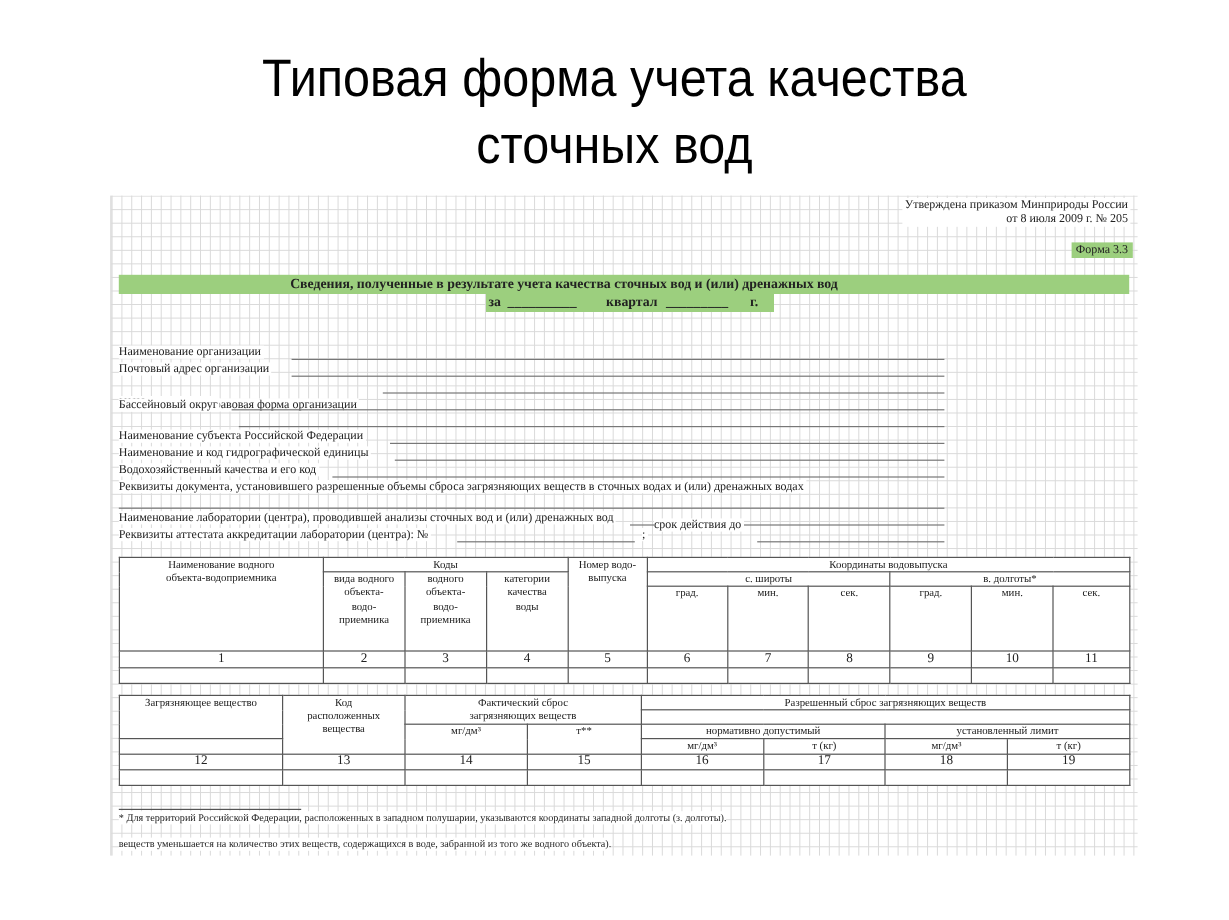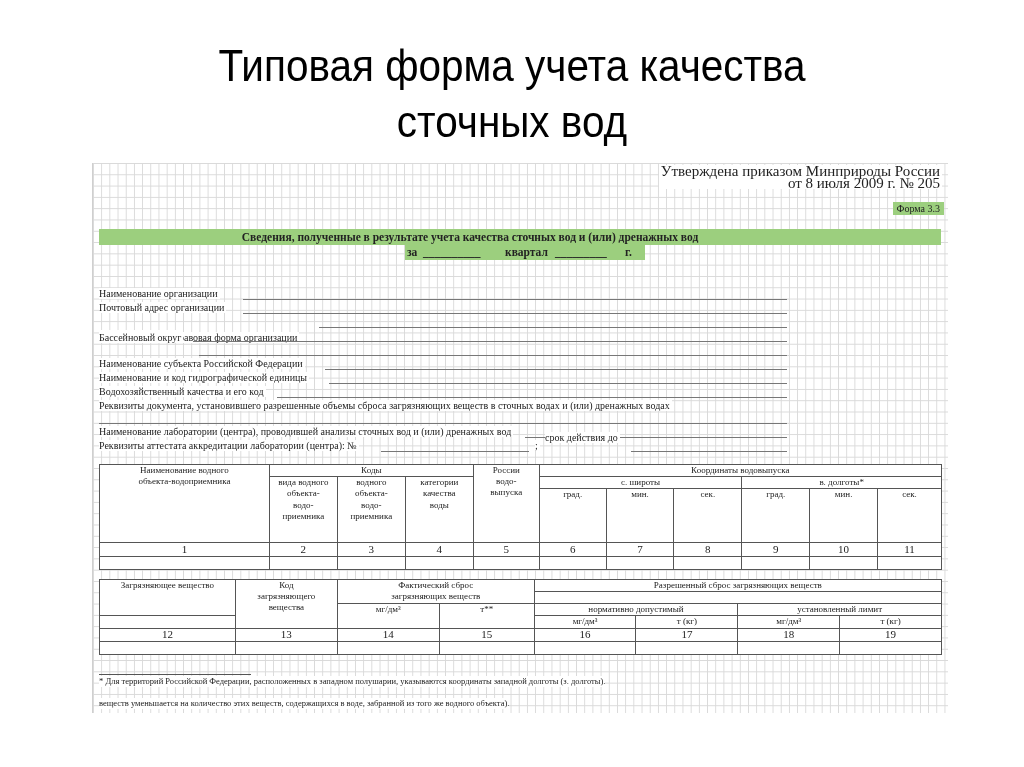--- a/index.html
+++ b/index.html
@@ -12,21 +12,21 @@
   .sheet {
     position: absolute; left: 92px; top: 163px; width: 855px; height: 550px;
     background-color: #ffffff;
     background-image:
       linear-gradient(to right, #d9d9d9 1px, transparent 1px),
       linear-gradient(to bottom, #d9d9d9 1px, transparent 1px);
     background-size: 8.2px 100%, 100% 11.3px;
     border-left: 1px solid #cfcfcf;
     font-family: "Liberation Serif", serif; color: #222;
   }
-  .approval { position: absolute; right: 6px; top: 2px; font-size: 15px; text-align: right; line-height: 12px; background: #fff; padding: 0 2px; }
+  .approval { position: absolute; right: 6px; top: 2px; font-size: 10px; text-align: right; line-height: 12px; background: #fff; padding: 0 2px; }
   .form-no { position: absolute; right: 4px; top: 39px; font-size: 10px; background: #9ccf7e; padding: 1px 4px; }
   .banner { position: absolute; left: 6px; top: 66px; width: 842px; height: 16px; background: #9ccf7e; }
   .banner-title { position: absolute; left: 6px; top: 66px; width: 842px; text-align: center; font-size: 11.5px; font-weight: bold; line-height: 16px; transform: translateX(-50px); }
   .period { position: absolute; left: 312px; top: 82px; height: 15px; width: 240px; background: #9ccf7e; font-size: 11.5px; font-weight: bold; line-height: 15px; }
   .period span { position: absolute; }
   .field-row { position: absolute; left: 6px; height: 13px; font-size: 10px; line-height: 13px; }
   .field-row .lbl { background: #fff; padding-right: 2px; white-space: nowrap; }
   .field-line { position: absolute; height: 1px; background: #777; }
   .tbl { position: absolute; border-collapse: collapse; font-size: 9px; background: #fff; }
   .tbl td { border: 1px solid #555; text-align: center; vertical-align: top; padding: 0; line-height: 11.2px; }
@@ -96,21 +96,21 @@
         <col style="width:68px">
         <col style="width:68px">
         <col style="width:68px">
         <col style="width:68px">
         <col style="width:64px">
     </colgroup>
     <tbody>
         <tr style="height:12px">
       <td rowspan="3" style="padding:0 30px">Наименование водного объекта-водоприемника</td>
       <td colspan="3">Коды</td>
-      <td rowspan="3" style="padding:0 8px">России водо-выпуска</td>
+      <td rowspan="3" style="padding:0 8px">Номер водо-выпуска</td>
       <td colspan="6">Координаты водовыпуска</td>
     </tr>
     <tr style="height:12px">
       <td rowspan="2" style="padding:0 8px">вида водного объекта-водо-приемника</td>
       <td rowspan="2" style="padding:0 8px">водного объекта-водо-приемника</td>
       <td rowspan="2" style="padding:0 8px">категории качества воды</td>
       <td colspan="3">с. широты</td>
       <td colspan="3">в. долготы*</td>
     </tr>
     <tr style="height:54px">
@@ -157,21 +157,21 @@
         <col style="width:102px">
         <col style="width:95px">
       <col style="width:102px">
         <col style="width:102px">
         <col style="width:102px">
         <col style="width:102px">
     </colgroup>
     <tbody>
         <tr style="height:12px">
       <td rowspan="3" style="padding:0 20px">Загрязняющее вещество</td>
-      <td rowspan="4" style="padding:0 14px">Код загрязняющего вещества</td>
+      <td rowspan="4" style="padding:0 14px">Код расположенных вещества</td>
       <td colspan="2" rowspan="2" style="padding:0 40px">Фактический сброс загрязняющих веществ</td>
       <td colspan="4">Разрешенный сброс загрязняющих веществ</td>
     </tr>
     <tr style="height:12px">
       <td colspan="4"></td>
     </tr>
     <tr style="height:12px">
       <td rowspan="2">мг/дм³</td>
       <td rowspan="2">т**</td>
       <td colspan="2">нормативно допустимый</td>

